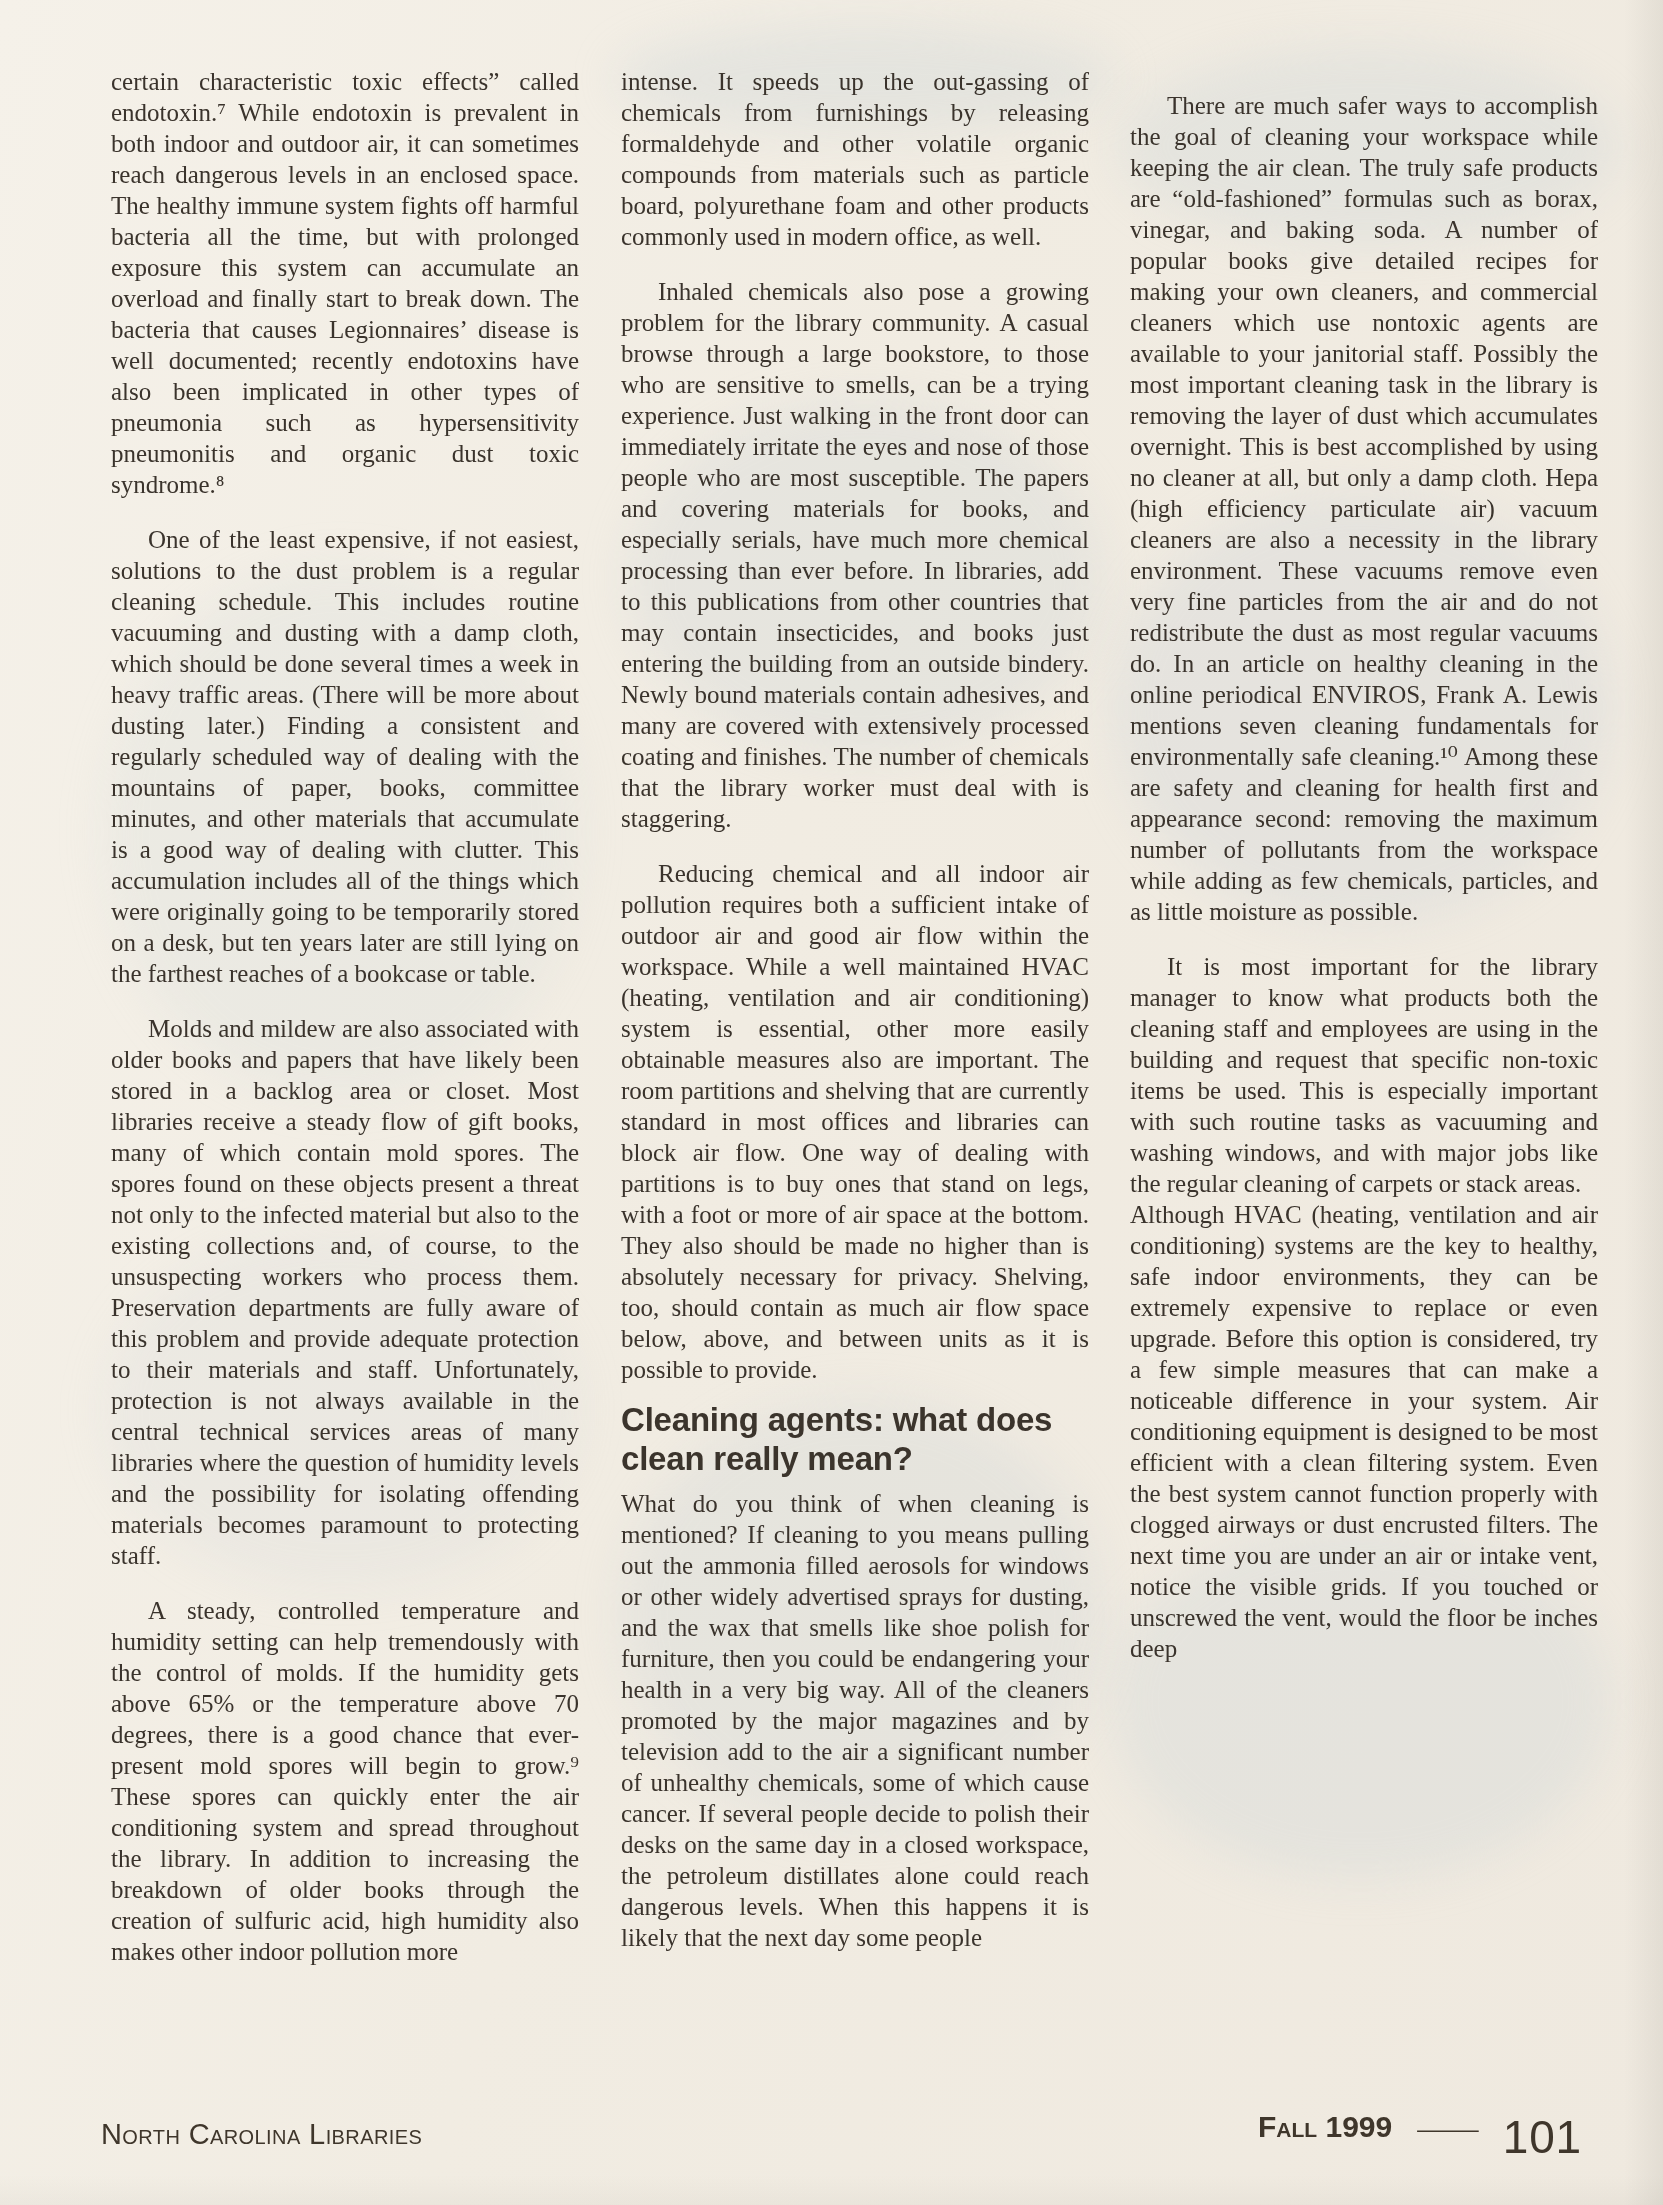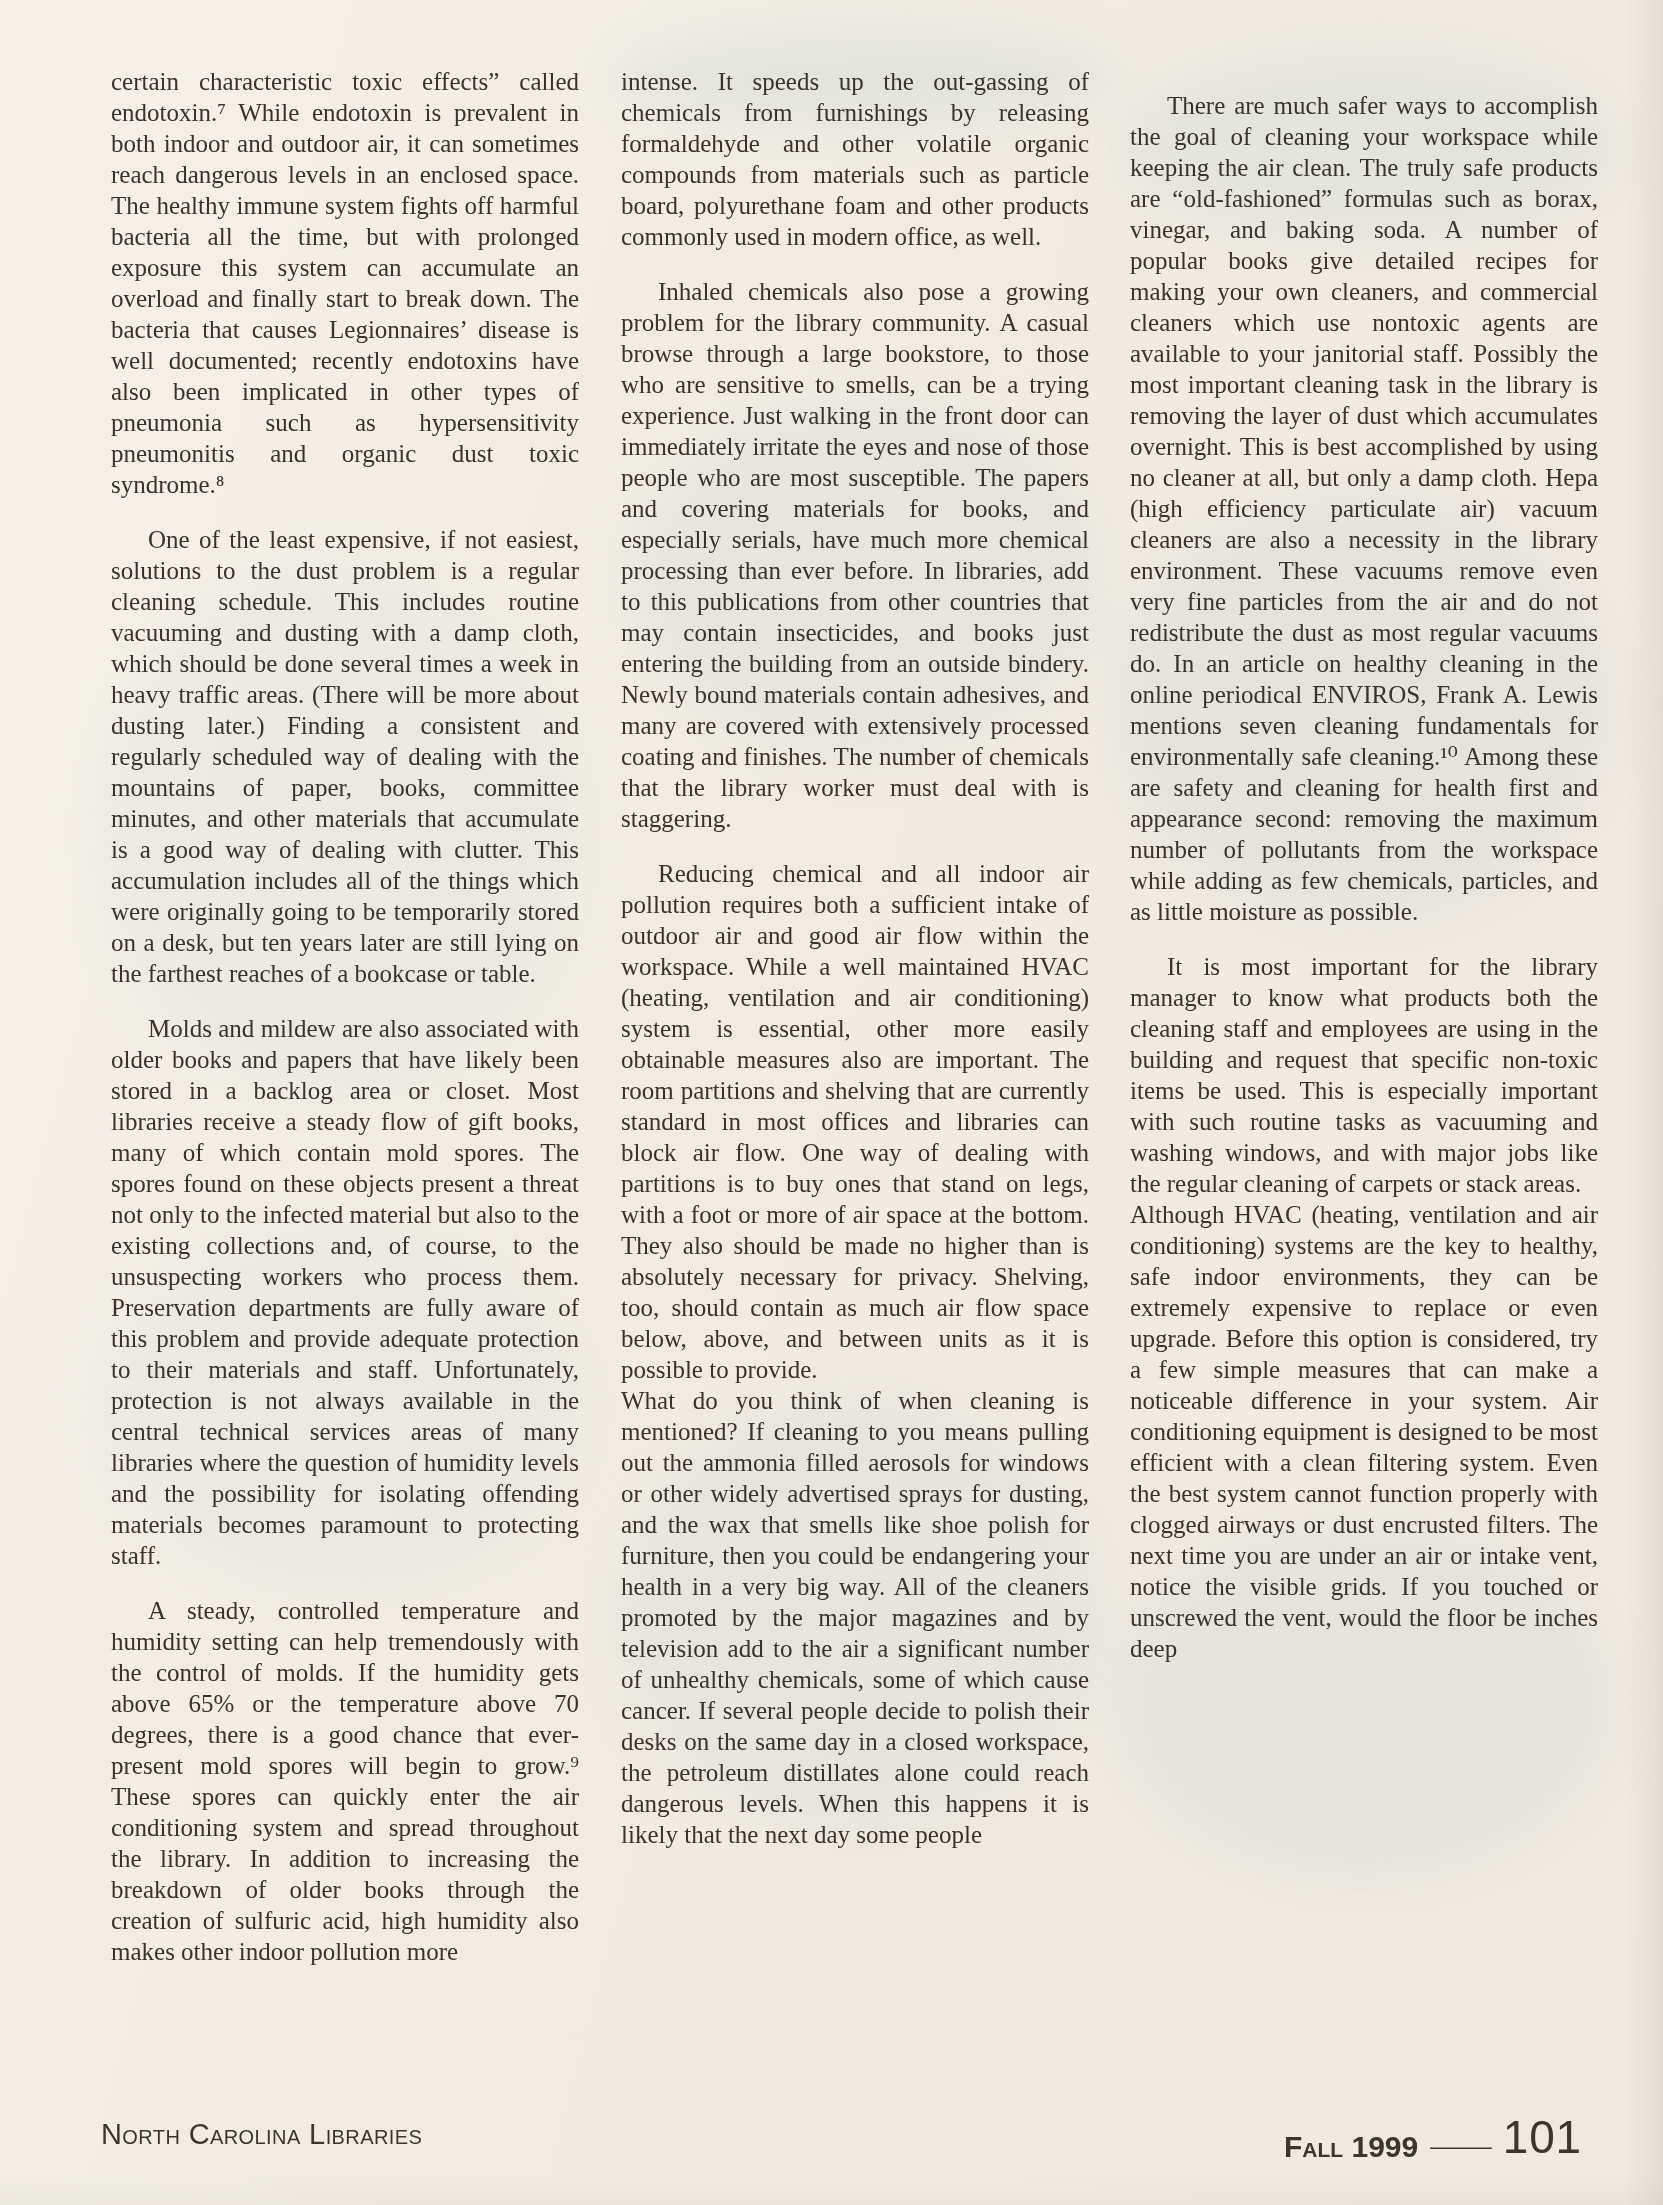--- a/index.html
+++ b/index.html
@@ -60,21 +60,21 @@
   
   .footer-left{
     position:absolute;left:101px;top:2118px;
     font-family:"Liberation Sans","DejaVu Sans",sans-serif;
     font-variant-caps:small-caps;font-weight:400;
     font-size:29px;letter-spacing:0.4px;
     color:var(--footer-color,#3f362b);
   }
   .footer-right{
     position:absolute;right:82px;top:2110px;
-    display:flex;align-items:flex-end;gap:18px;
+    display:flex;align-items:flex-start;gap:31px;
     color:var(--footer-color,#3f362b);
   }
   .issue{
     font-family:"Liberation Sans","DejaVu Sans",sans-serif;
     font-variant-caps:small-caps;font-weight:600;font-size:30px;
   }
   .dash{
     display:inline-block;font-size:32px;font-weight:400;
     transform:scaleX(1.9);margin:0 8.3px;
   }
@@ -105,20 +105,21 @@
       <p class="para">certain characteristic toxic effects” called endotoxin.⁷ While endotoxin is prevalent in both indoor and outdoor air, it can sometimes reach dangerous levels in an enclosed space. The healthy immune system fights off harmful bacteria all the time, but with prolonged exposure this system can accumulate an overload and finally start to break down. The bacteria that causes Legionnaires’ disease is well documented; recently endotoxins have also been implicated in other types of pneumonia such as hypersensitivity pneumonitis and organic dust toxic syndrome.⁸</p>
       <p class="para indent">One of the least expensive, if not easiest, solutions to the dust problem is a regular cleaning schedule. This includes routine vacuuming and dusting with a damp cloth, which should be done several times a week in heavy traffic areas. (There will be more about dusting later.) Finding a consistent and regularly scheduled way of dealing with the mountains of paper, books, committee minutes, and other materials that accumulate is a good way of dealing with clutter. This accumulation includes all of the things which were originally going to be temporarily stored on a desk, but ten years later are still lying on the farthest reaches of a bookcase or table.</p>
       <p class="para indent">Molds and mildew are also associated with older books and papers that have likely been stored in a backlog area or closet. Most libraries receive a steady flow of gift books, many of which contain mold spores. The spores found on these objects present a threat not only to the infected material but also to the existing collections and, of course, to the unsuspecting workers who process them. Preservation departments are fully aware of this problem and provide adequate protection to their materials and staff. Unfortunately, protection is not always available in the central technical services areas of many libraries where the question of humidity levels and the possibility for isolating offending materials becomes paramount to protecting staff.</p>
       <p class="para indent">A steady, controlled temperature and humidity setting can help tremendously with the control of molds. If the humidity gets above 65% or the temperature above 70 degrees, there is a good chance that ever-present mold spores will begin to grow.⁹ These spores can quickly enter the air conditioning system and spread throughout the library. In addition to increasing the breakdown of older books through the creation of sulfuric acid, high humidity also makes other indoor pollution more</p>
     </section>
 
     <section class="col col-2">
       <p class="para">intense. It speeds up the out-gassing of chemicals from furnishings by releasing formaldehyde and other volatile organic compounds from materials such as particle board, polyurethane foam and other products commonly used in modern office, as well.</p>
       <p class="para indent">Inhaled chemicals also pose a growing problem for the library community. A casual browse through a large bookstore, to those who are sensitive to smells, can be a trying experience. Just walking in the front door can immediately irritate the eyes and nose of those people who are most susceptible. The papers and covering materials for books, and especially serials, have much more chemical processing than ever before. In libraries, add to this publications from other countries that may contain insecticides, and books just entering the building from an outside bindery. Newly bound materials contain adhesives, and many are covered with extensively processed coating and finishes. The number of chemicals that the library worker must deal with is staggering.</p>
       <p class="para indent">Reducing chemical and all indoor air pollution requires both a sufficient intake of outdoor air and good air flow within the workspace. While a well maintained HVAC (heating, ventilation and air conditioning) system is essential, other more easily obtainable measures also are important. The room partitions and shelving that are currently standard in most offices and libraries can block air flow. One way of dealing with partitions is to buy ones that stand on legs, with a foot or more of air space at the bottom. They also should be made no higher than is absolutely necessary for privacy. Shelving, too, should contain as much air flow space below, above, and between units as it is possible to provide.</p>
+      <h2 class="heading">Cleaning agents: what does clean really mean?</h2>
       <p class="para">What do you think of when cleaning is mentioned? If cleaning to you means pulling out the ammonia filled aerosols for windows or other widely advertised sprays for dusting, and the wax that smells like shoe polish for furniture, then you could be endangering your health in a very big way. All of the cleaners promoted by the major magazines and by television add to the air a significant number of unhealthy chemicals, some of which cause cancer. If several people decide to polish their desks on the same day in a closed workspace, the petroleum distillates alone could reach dangerous levels. When this happens it is likely that the next day some people</p>
     </section>
 
     <section class="col col-3">
       <p class="para indent">There are much safer ways to accomplish the goal of cleaning your workspace while keeping the air clean. The truly safe products are “old-fashioned” formulas such as borax, vinegar, and baking soda. A number of popular books give detailed recipes for making your own cleaners, and commercial cleaners which use nontoxic agents are available to your janitorial staff. Possibly the most important cleaning task in the library is removing the layer of dust which accumulates overnight. This is best accomplished by using no cleaner at all, but only a damp cloth. Hepa (high efficiency particulate air) vacuum cleaners are also a necessity in the library environment. These vacuums remove even very fine particles from the air and do not redistribute the dust as most regular vacuums do. In an article on healthy cleaning in the online periodical ENVIROS, Frank A. Lewis mentions seven cleaning fundamentals for environmentally safe cleaning.¹⁰ Among these are safety and cleaning for health first and appearance second: removing the maximum number of pollutants from the workspace while adding as few chemicals, particles, and as little moisture as possible.</p>
       <p class="para indent">It is most important for the library manager to know what products both the cleaning staff and employees are using in the building and request that specific non-toxic items be used. This is especially important with such routine tasks as vacuuming and washing windows, and with major jobs like the regular cleaning of carpets or stack areas.</p>
       <p class="para">Although HVAC (heating, ventilation and air conditioning) systems are the key to healthy, safe indoor environments, they can be extremely expensive to replace or even upgrade. Before this option is considered, try a few simple measures that can make a noticeable difference in your system. Air conditioning equipment is designed to be most efficient with a clean filtering system. Even the best system cannot function properly with clogged airways or dust encrusted filters. The next time you are under an air or intake vent, notice the visible grids. If you touched or unscrewed the vent, would the floor be inches deep</p>
     </section>
 
   </main>

